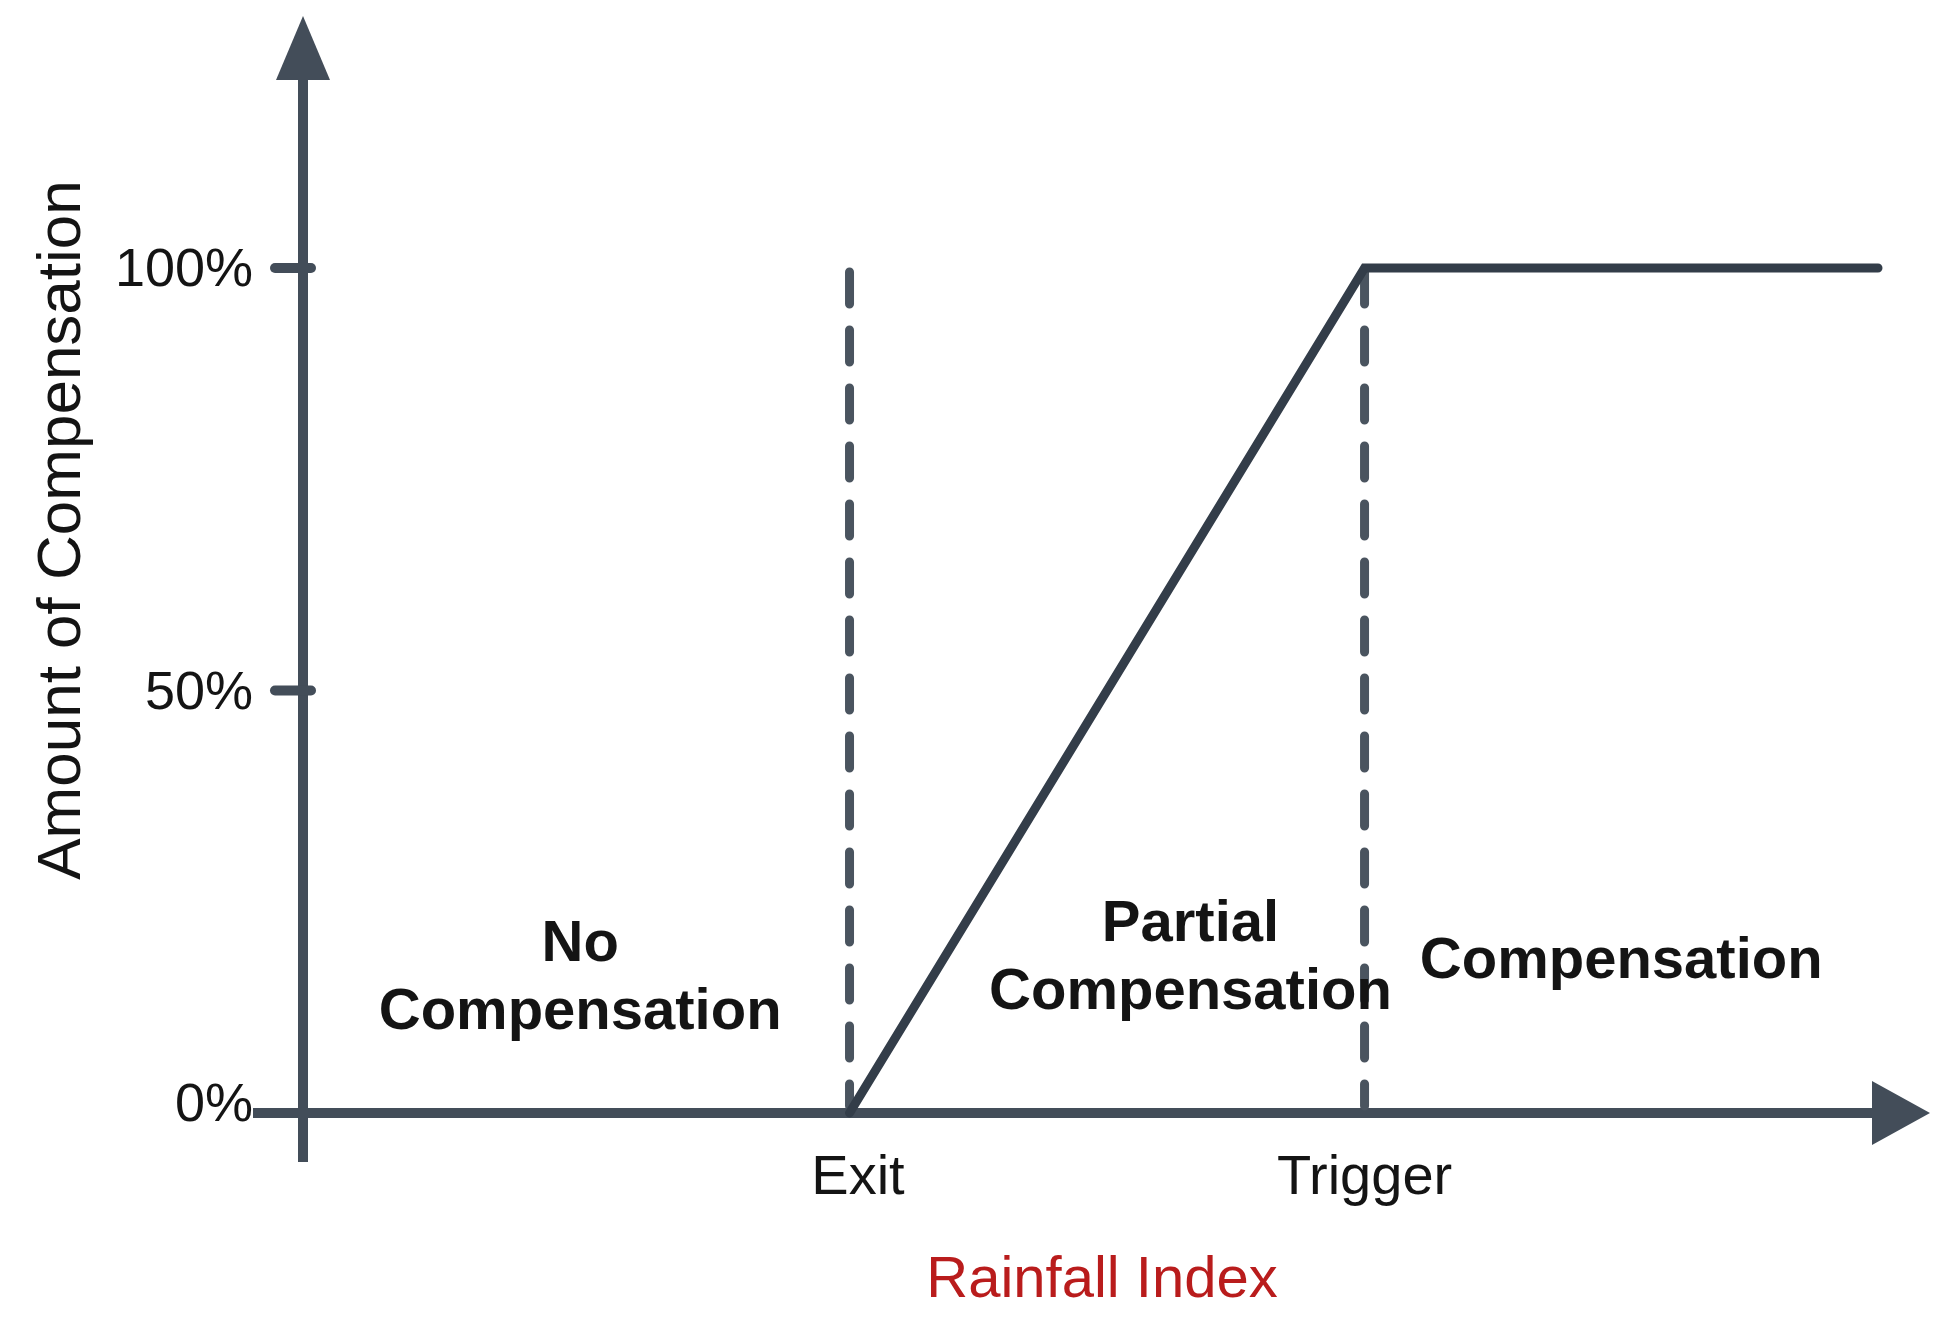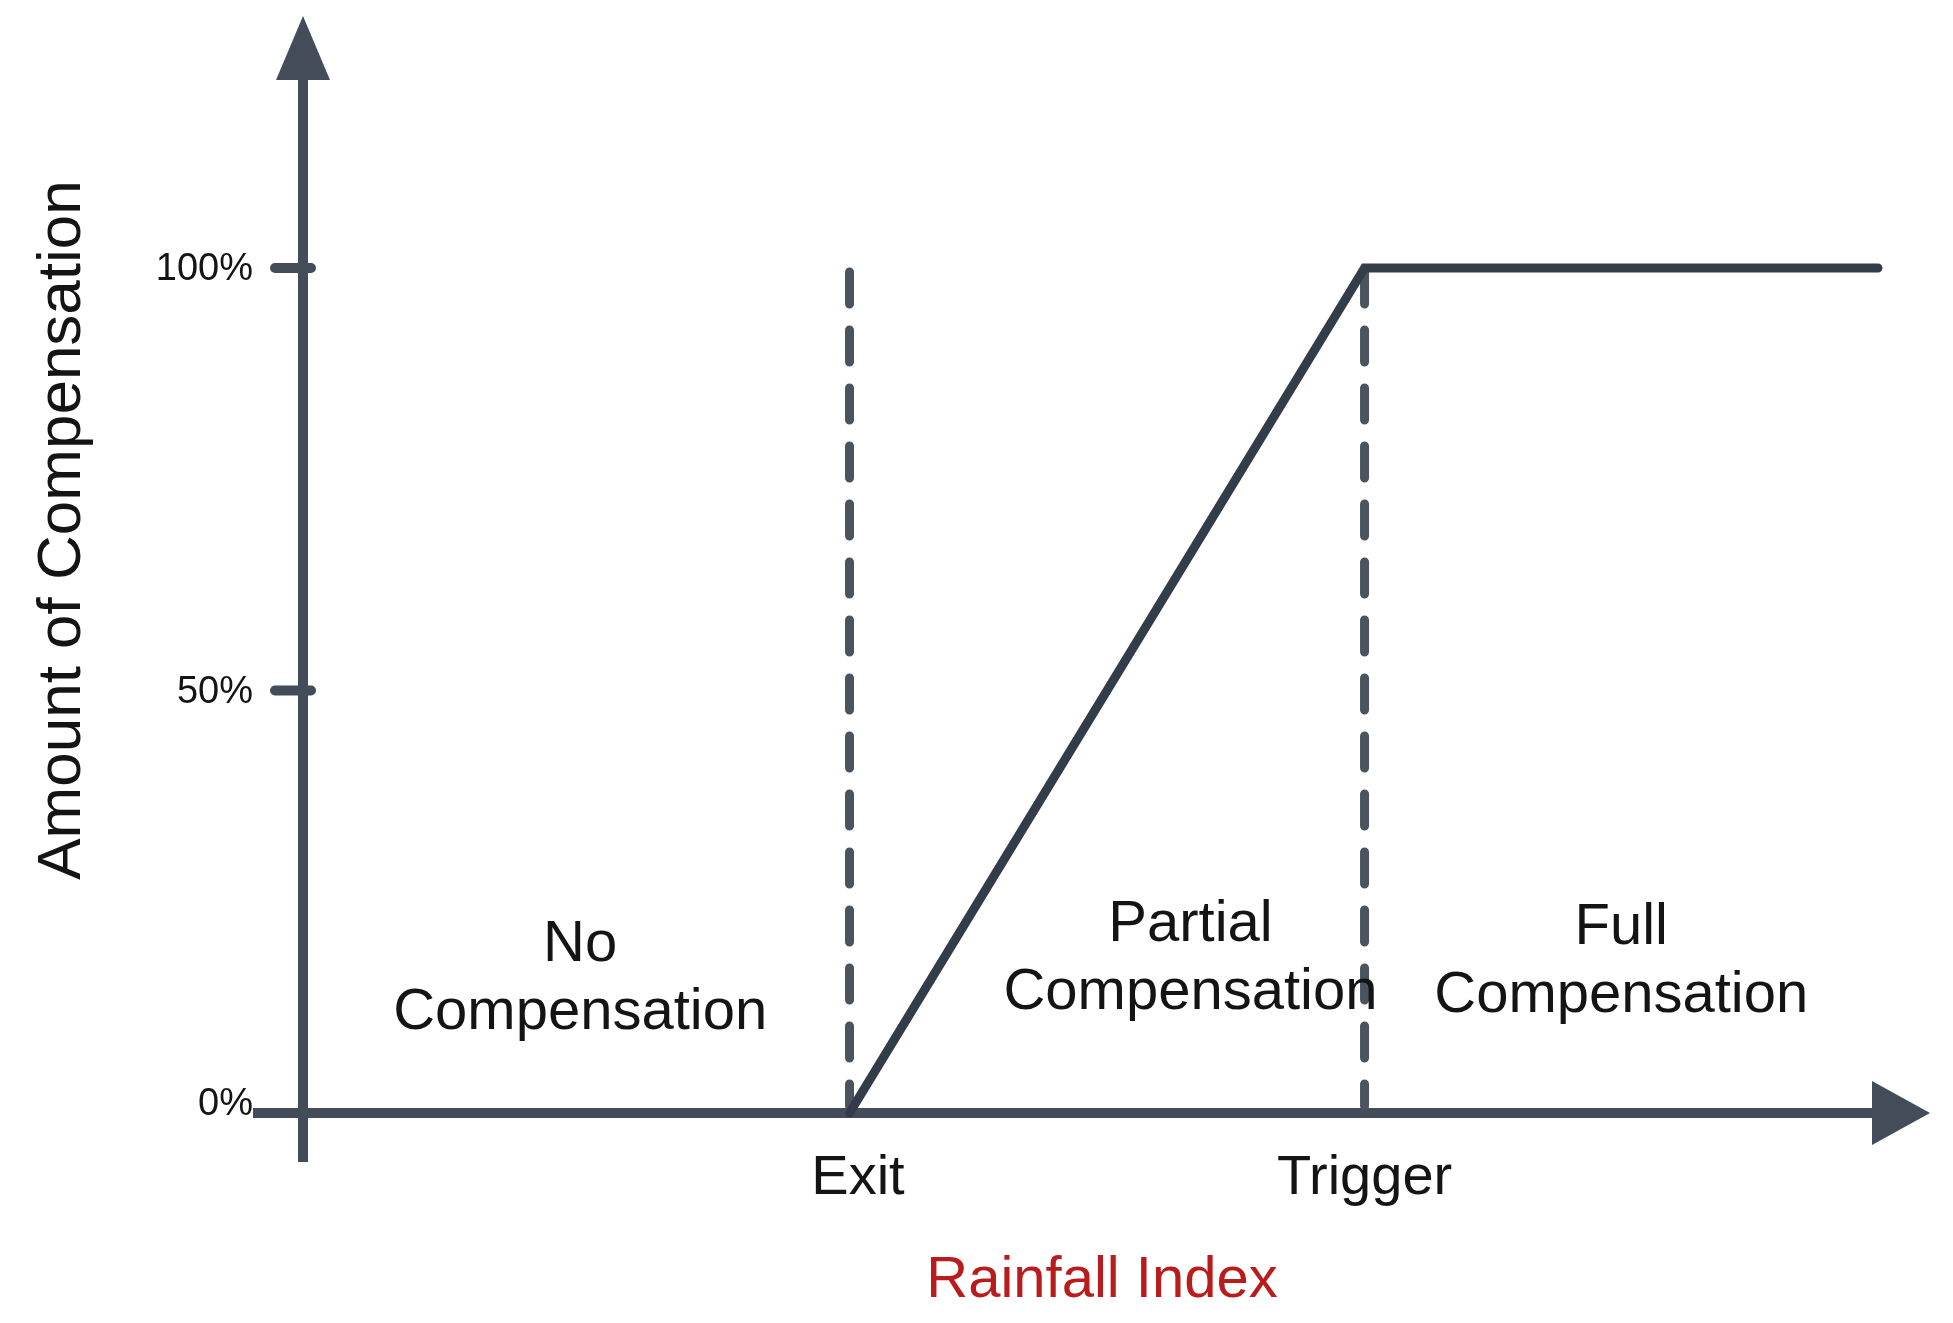--- a/index.html
+++ b/index.html
@@ -16,21 +16,21 @@
     color: #151515;
     overflow: hidden;
   }
   #chart-svg {
     position: absolute;
     left: 0;
     top: 0;
   }
   .tick-label {
     position: absolute;
-    font-size: 38px;
+    font-size: 54px;
     width: 220px;
     text-align: right;
     transform: translateY(-52%);
     color: #141414;
     white-space: nowrap;
   }
   .xtick-label {
     position: absolute;
     font-size: 56px;
     transform: translate(-50%, -50%);
@@ -38,20 +38,21 @@
     white-space: nowrap;
   }
   .region-label {
     position: absolute;
     font-size: 58px;
     line-height: 68px;
     text-align: center;
     transform: translate(-50%, -50%);
     color: #141414;
     white-space: nowrap;
+    font-weight: bold;
   }
   #y-axis-label {
     position: absolute;
     left: 58px;
     top: 530px;
     transform: translate(-50%, -50%) rotate(-90deg);
     font-size: 62px;
     white-space: nowrap;
     color: #141414;
   }
@@ -101,17 +102,16 @@
 
   <div class="region-label" id="region-0" style="top: 975px; left: 580.2px;">
     <div>No</div>
     <div>Compensation</div>
   </div>
   <div class="region-label" id="region-1" style="top: 955px; left: 1142.47px; margin-left: 48px;">
     <div>Partial</div>
     <div>Compensation</div>
   </div>
   <div class="region-label" id="region-2" style="top: 958px; left: 1621.27px;">
-    <div>Full</div>
     <div>Compensation</div>
   </div>
 
 </div>
 
 </body></html>

